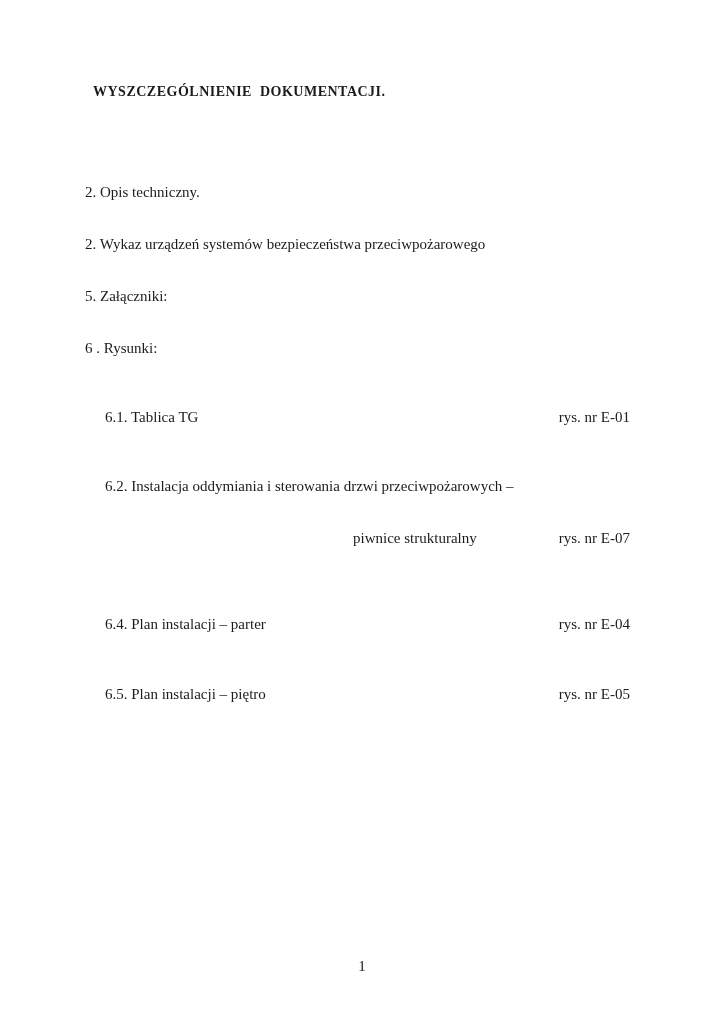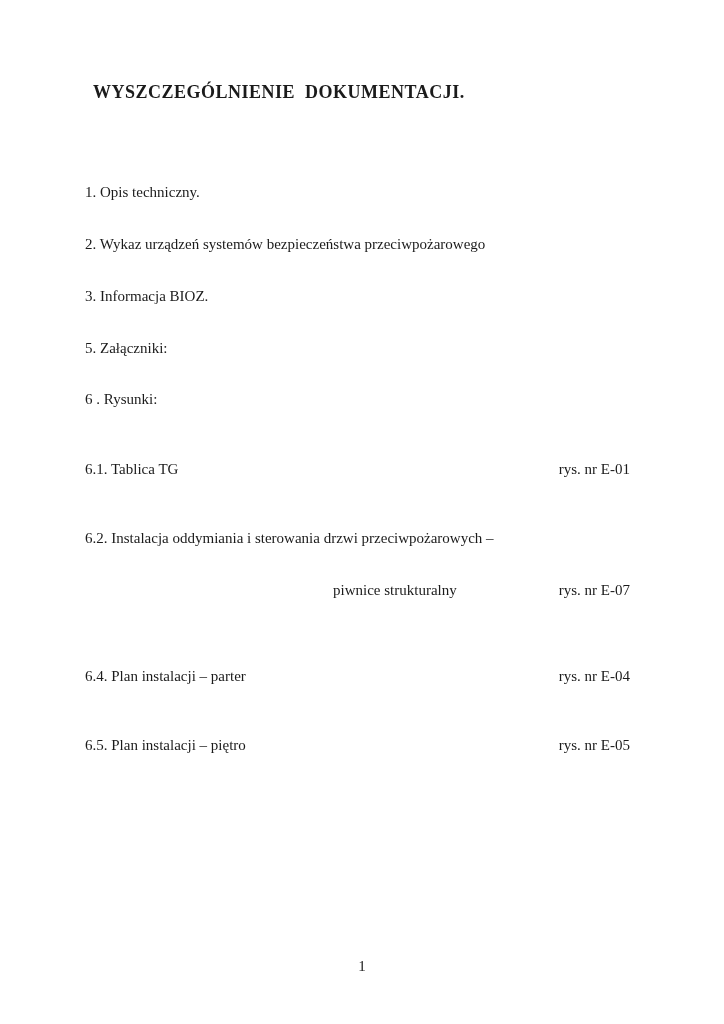--- a/index.html
+++ b/index.html
@@ -13,40 +13,40 @@
     height: 1024px;
     background: #ffffff;
     font-family: "Liberation Serif", "DejaVu Serif", serif;
     color: #1b1b1b;
     overflow: hidden;
   }
   .doc-title {
     position: absolute;
     left: 93px;
     top: 83px;
-    font-size: 18px;
+    font-size: 14px;
     font-weight: bold;
     letter-spacing: 0.5px;
     white-space: pre;
     line-height: 18px;
   }
   .content {
     position: absolute;
     left: 85px;
     top: 132px;
     width: 545px;
     font-size: 15px;
     line-height: 17.3px;
     white-space: pre;
   }
   .toc-item {
     white-space: pre;
   }
   .drow {
-    margin-left: 0;
+    margin-left: 20px;
     display: flex;
     justify-content: space-between;
     align-items: flex-end;
   }
   .drow .dlabel {
     white-space: pre;
   }
   .drow .dlabel2 {
     margin-left: 248px;
     white-space: pre;
@@ -66,23 +66,22 @@
 </style>
 </head>
 <body>
 
 <div class="page">
 
   <div class="doc-title">WYSZCZEGÓLNIENIE  DOKUMENTACJI.</div>
 
   <div class="content">
 
-    <div class="toc-item">1. Opis techniczny.</div>
+    <div class="toc-item">2. Opis techniczny.</div>
     <div class="toc-item">2. Wykaz urządzeń systemów bezpieczeństwa przeciwpożarowego</div>
-    <div class="toc-item">3. Informacja BIOZ.</div>
     <div class="toc-item">5. Załączniki:</div>
     <div class="toc-item">6 . Rysunki:</div>
 
     <div class="drow">
       <span class="dlabel">6.1. Tablica TG</span>
       <span class="dref">rys. nr E-01</span>
     </div>
 
     <div class="drow">
       <span class="dlabel">6.2. Instalacja oddymiania i sterowania drzwi przeciwpożarowych –</span>

